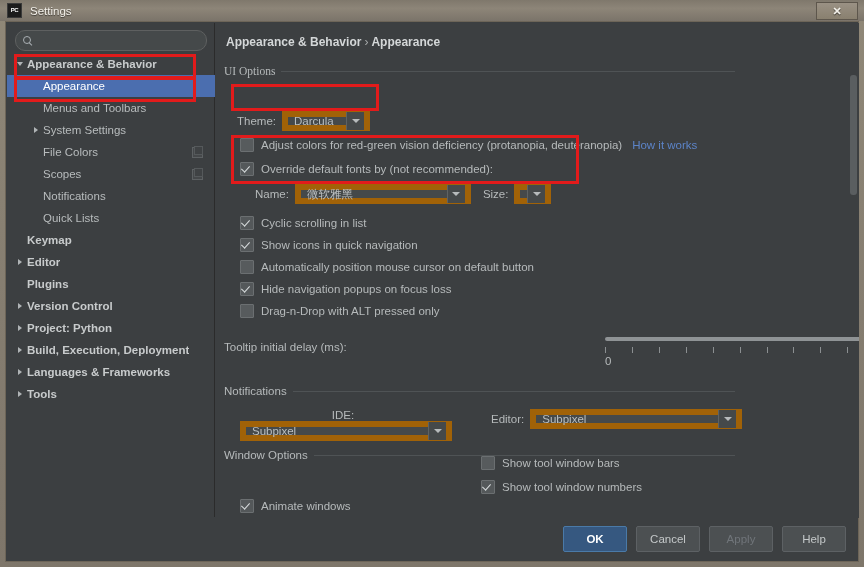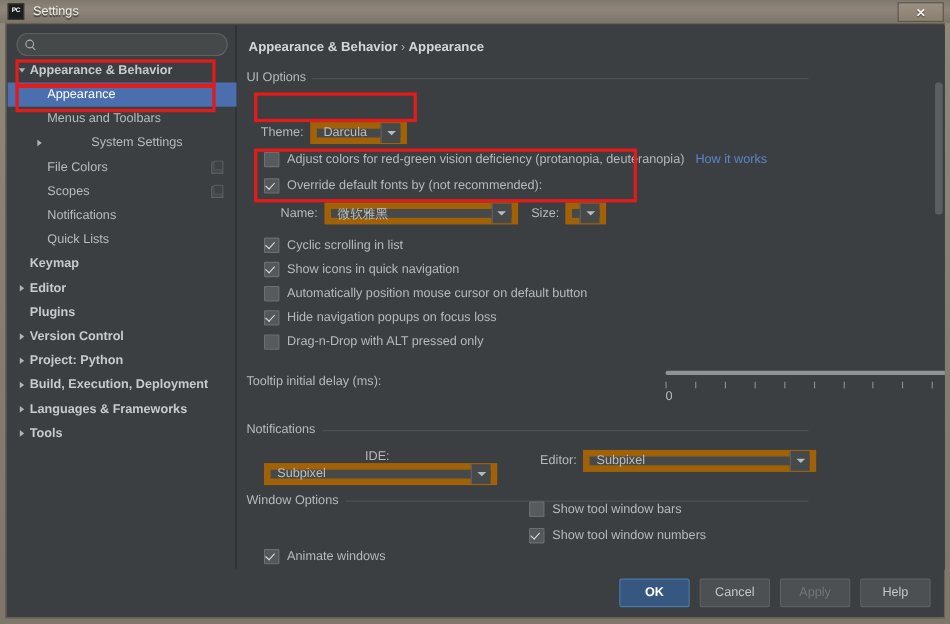--- a/index.html
+++ b/index.html
@@ -249,21 +249,21 @@
             <span class="tree-label">Appearance &amp; Behavior</span>
           </div>
           <div class="tree-row selected" style="padding-left: 22px;">
             <span class="arrow-slot"></span>
             <span class="tree-label">Appearance</span>
           </div>
           <div class="tree-row" style="padding-left: 22px;">
             <span class="arrow-slot"></span>
             <span class="tree-label">Menus and Toolbars</span>
           </div>
-          <div class="tree-row" style="padding-left: 22px; gap: 40px;">
+          <div class="tree-row" style="padding-left: 22px;">
             <span class="arrow-slot">
               <i class="arrow"></i>
             </span>
             <span class="tree-label">System Settings</span>
           </div>
           <div class="tree-row" style="padding-left: 22px;">
             <span class="arrow-slot"></span>
             <span class="tree-label">File Colors</span>
             <span class="tree-extra-icon"></span>
           </div>
@@ -328,21 +328,21 @@
     </div>
 
     <div id="right-panel">
 
       <div id="breadcrumb">
         <span>Appearance &amp; Behavior</span><span class="sep">›</span><span>Appearance</span>
       </div>
 
       <div id="vscroll"></div>
 
-      <div class="group" style="top:42px;">
+      <div class="group" style="top:42px;font-family:Liberation Serif, serif;">
         <div class="group-title">
           <span>UI Options</span>
           <span class="line"></span>
         </div>
       </div>
 
       <div class="row" style="position:absolute; left:21px; top:88px;justify-content:flex-end;">
         <span class="field-label">Theme:</span>
         <div class="combo" style="width:88px;">
           <span class="val">Darcula</span>

